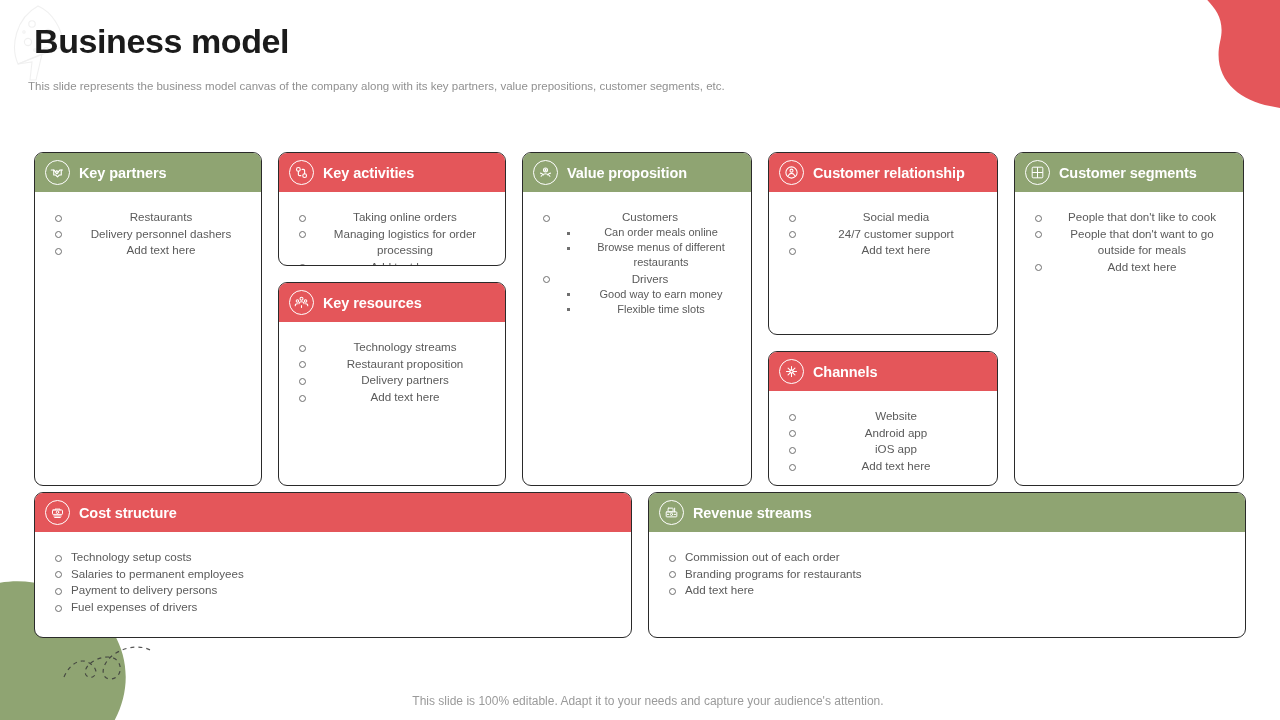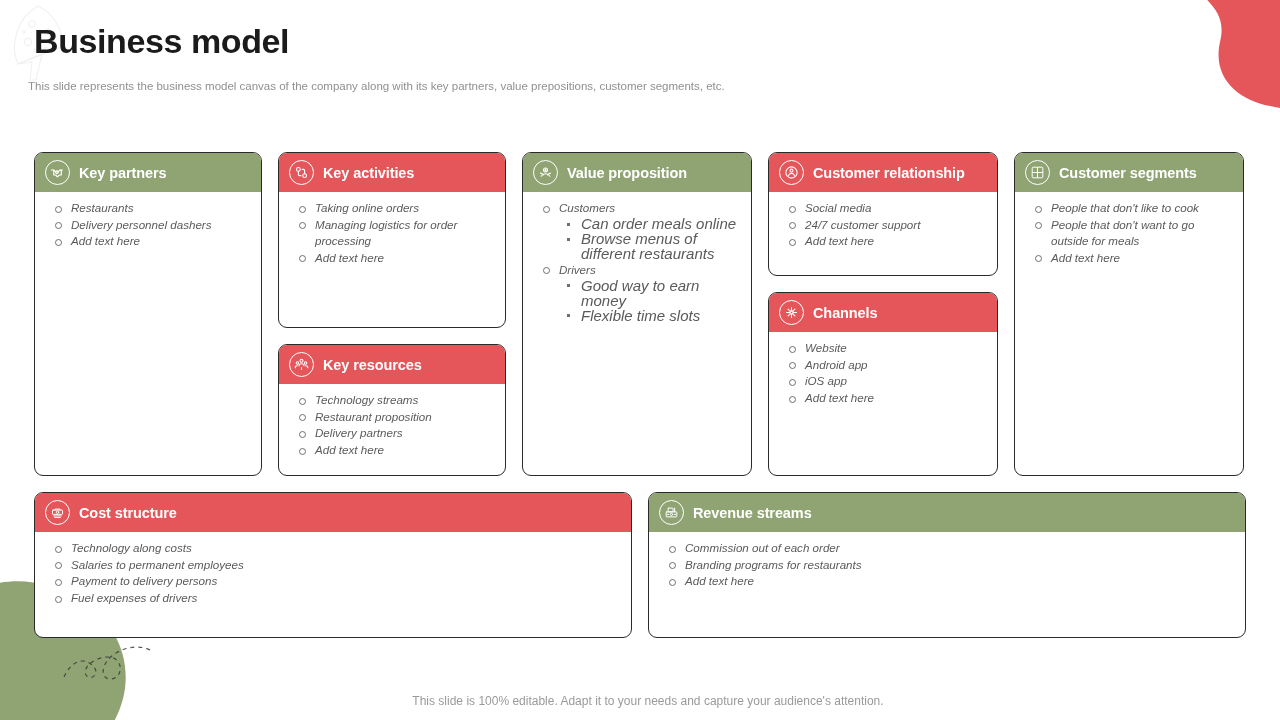--- a/index.html
+++ b/index.html
@@ -28,21 +28,21 @@
   }
 
   
   #canvas-grid {
     position:absolute; left:34px; top:152px;
     width:1212px; height:324px;
     display:grid;
     grid-template-columns:228px 228px 230px 230px 230px;
     gap:16px;
   }
-  .col { display:flex; flex-direction:column; gap:16px; }
+  .col { display:flex; flex-direction:column; gap:16px;text-align:center; }
 
   .card {
     border:1px solid #2a2a2a;
     border-radius:9px;
     background:#fff;
     overflow:hidden;
     display:flex; flex-direction:column;
   }
   .card.fill { flex:1 1 auto; }
 
@@ -59,39 +59,39 @@
     border:1.4px solid #ffffff; border-radius:50%;
     display:flex; align-items:center; justify-content:center;
   }
   .hdr-icon svg { width:15px; height:15px; display:block; }
 
   .card-title {
     color:#ffffff; font-size:14.5px; font-weight:bold;
     letter-spacing:-.1px; white-space:nowrap;
   }
 
-  .card-body { padding:8px 10px 10px 10px; flex:1 1 auto;font-style:italic; }
+  .card-body { padding:17px 10px 10px 10px; flex:1 1 auto; }
 
   ul.bullets { list-style:none; }
   ul.bullets > li {
     position:relative;
     padding-left:26px;
     font-size:11.6px;
     color:#5a5a5a;
     line-height:16.2px;
     margin-bottom:.5px;
   }
   ul.bullets > li::before {
     content:""; position:absolute; left:10px; top:5.5px;
     width:5px; height:5px; border:1px solid #6f6f6f; border-radius:50%;
   }
   ul.subbullets { list-style:none; margin-top:0; }
   ul.subbullets > li {
     position:relative; padding-left:22px;
-    font-size:15px; color:#5a5a5a; line-height:15px;
+    font-size:11px; color:#5a5a5a; line-height:15px;
   }
   ul.subbullets > li::before {
     content:""; position:absolute; left:8px; top:6.5px;
     width:3px; height:3px; background:#6f6f6f;
   }
 
   
   #bottom-row {
     position:absolute; left:34px; top:492px;
     width:1056px; height:146px;
@@ -158,21 +158,21 @@
         <ul class="bullets">
           <li>Restaurants</li>
           <li>Delivery personnel dashers</li>
           <li>Add text here</li>
         </ul>
       </div>
     </div>
   </div>
 
   <div class="col">
-    <div class="card" style="height:176px">
+    <div class="card" style="height:114px">
       <div class="card-header red">
         <span class="hdr-icon">
           <svg viewBox="0 0 24 24" fill="none" stroke="#fff" stroke-width="1.8" stroke-linecap="round">
             <circle cx="7" cy="7" r="3"></circle>
             <circle cx="17" cy="17" r="3"></circle>
             <path d="M7 10v5a2 2 0 0 0 2 2h2"></path>
             <path d="M17 14V9a2 2 0 0 0-2-2h-2"></path>
           </svg>
         </span>
         <span class="card-title">Key activities</span>
@@ -240,21 +240,21 @@
               <li>Good way to earn money</li>
               <li>Flexible time slots</li>
             </ul>
           </li>
         </ul>
       </div>
     </div>
   </div>
 
   <div class="col">
-    <div class="card" style="height:124px">
+    <div class="card" style="height:183px">
       <div class="card-header red">
         <span class="hdr-icon">
           <svg viewBox="0 0 24 24" fill="none" stroke="#fff" stroke-width="1.7" stroke-linecap="round">
             <circle cx="12" cy="12" r="9"></circle>
             <circle cx="12" cy="9" r="2.4"></circle>
             <path d="M7 17c.8-2.4 2.6-3.6 5-3.6s4.2 1.2 5 3.6"></path>
           </svg>
         </span>
         <span class="card-title">Customer relationship</span>
       </div>
@@ -320,21 +320,21 @@
           <rect x="4" y="8" width="16" height="7" rx="1"></rect>
           <circle cx="12" cy="11.5" r="2"></circle>
           <path d="M6 17.5h12M7.5 20h9"></path>
           <path d="M8 8V6.5h8V8"></path>
         </svg>
       </span>
       <span class="card-title">Cost structure</span>
     </div>
     <div class="card-body">
       <ul class="bullets">
-        <li>Technology along costs</li>
+        <li>Technology setup costs</li>
         <li>Salaries to permanent employees</li>
         <li>Payment to delivery persons</li>
         <li>Fuel expenses of drivers</li>
       </ul>
     </div>
   </div>
 
   <div class="card">
     <div class="card-header green">
       <span class="hdr-icon">

